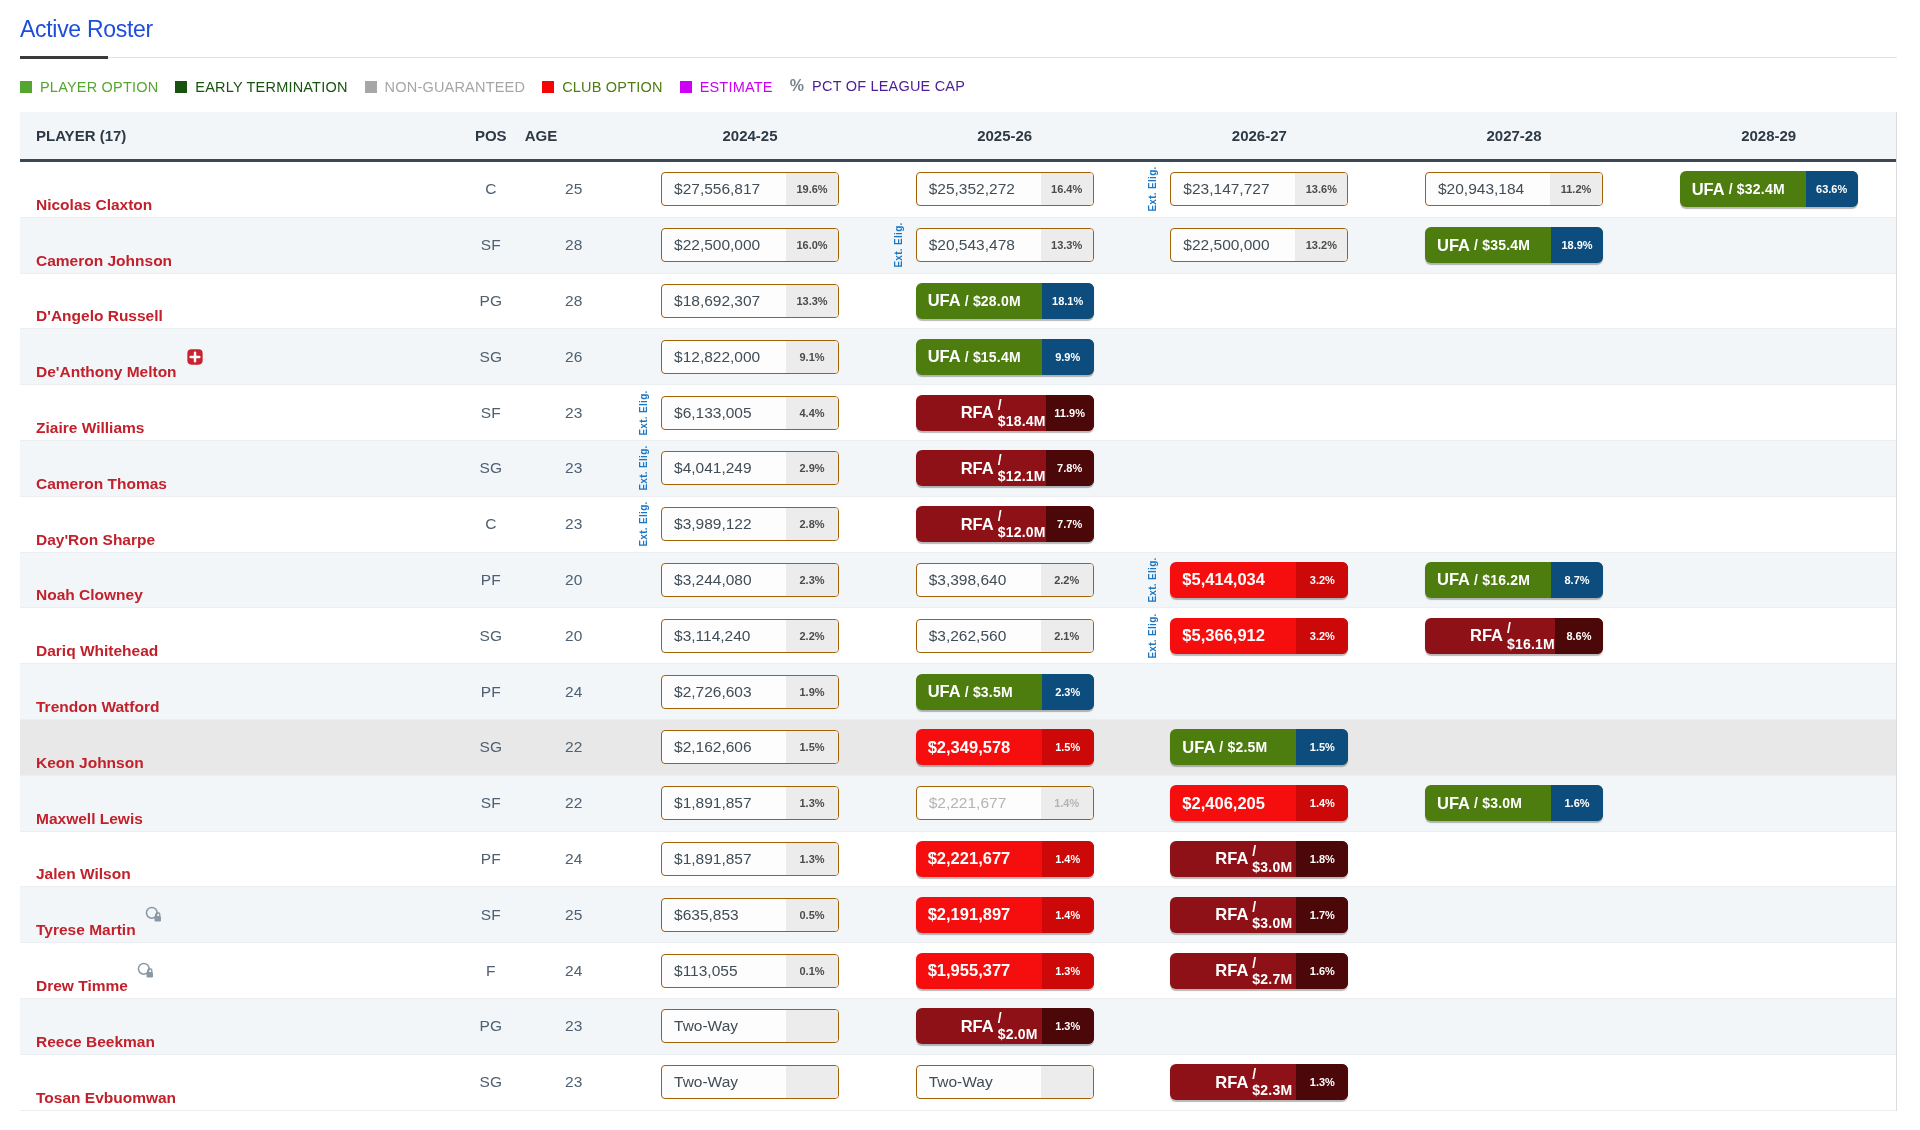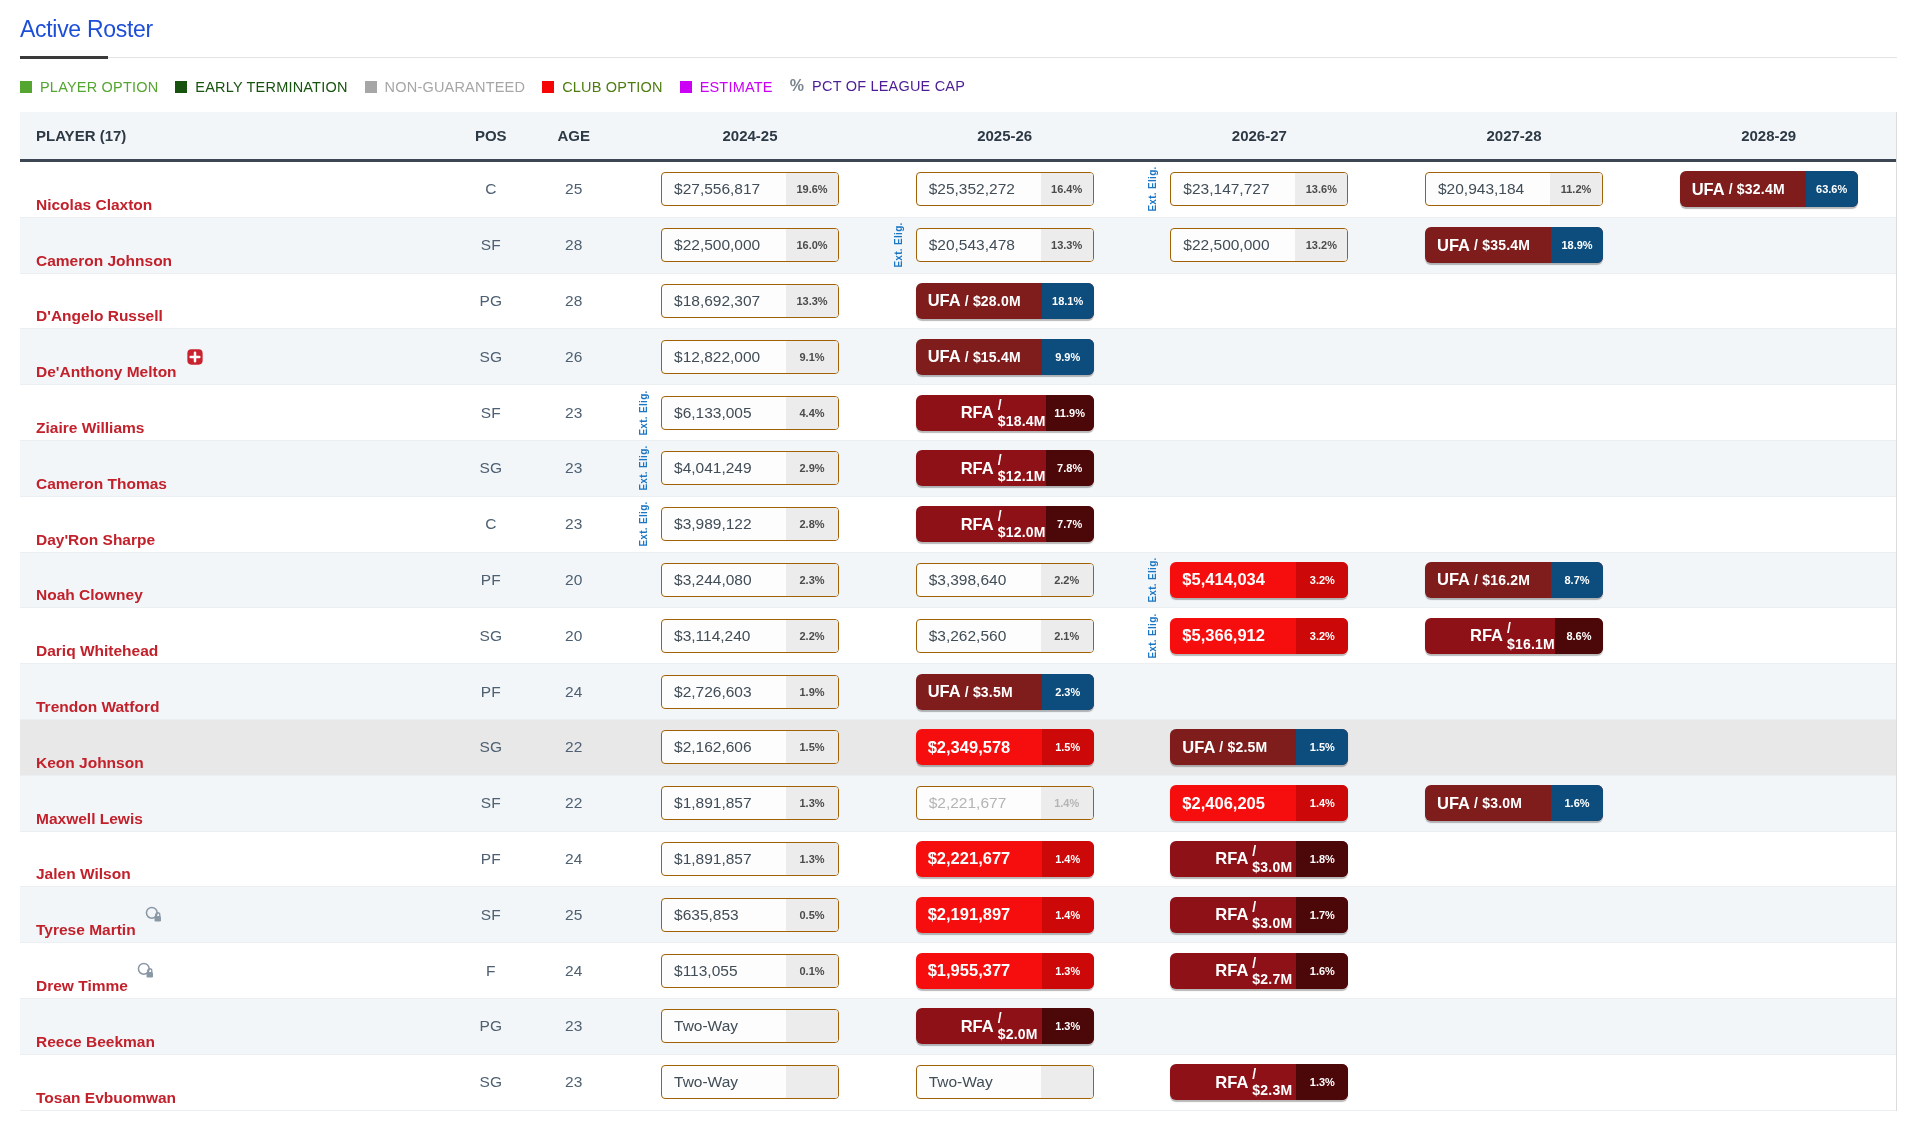--- a/index.html
+++ b/index.html
@@ -22,21 +22,21 @@
   .row { display:flex; align-items:center; height:55.8px; background:#fff; border-bottom:1px solid #eceff2; }
   .row.alt { background:#f2f6f9; }
   .row.hl { background:#e8e8e8 !important; }
 
   .col-name { width:437px; padding-left:16px; display:flex; align-items:center; gap:9px; }
   .col-pos  { width:68px;  text-align:center; color:#4e6071; font-size:15.5px; }
   .col-age  { width:98px;  text-align:center; color:#4e6071; font-size:15.5px; }
   .col-year { width:254.8px; display:flex; justify-content:center; align-items:center; }
   .h-name { width:437px; padding-left:16px; }
   .h-pos  { width:68px; text-align:center; }
-  .h-age  { width:98px; text-align:center; }
+  .h-age  { width:98px; }
   .h-year { width:254.8px; text-align:center; }
 
   .pname { color:#c2212b; font-weight:700; font-size:15.5px; cursor:pointer;margin-top:31px; }
   .name-icon { display:inline-flex; align-items:center; }
 
   .cellwrap { position:relative; }
   .ext { position:absolute; left:-23px; top:50%; transform:translateY(-50%) rotate(180deg);
          writing-mode:vertical-rl; font-size:10px; font-weight:700; color:#1b76c4; letter-spacing:.3px; white-space:nowrap; }
 
   .cellbox { width:178px; display:flex; align-items:stretch; overflow:hidden; }
@@ -47,21 +47,21 @@
   .cellbox.plain { height:34px; background:#fdfdfd; border:1px solid #a16207; border-radius:4px; }
   .cellbox.plain .main { font-size:15.5px; color:#414d57; }
   .cellbox.plain .pctseg { background:#ececec; color:#4b4b4b; }
   .cellbox.plain.muted .main { color:#b4b4b4; }
   .cellbox.plain.muted .pctseg { color:#b4b4b4; }
 
   .cellbox.club { height:36px; background:#f60d0d; border-radius:6px; box-shadow:0 2px 1px rgba(0,0,0,.28); }
   .cellbox.club .main { font-size:16.5px; font-weight:700; color:#fff; }
   .cellbox.club .pctseg { background:#cc0808; color:#fff; }
 
-  .cellbox.ufa { height:36px; background:#7f1d1d; border-radius:6px; box-shadow:0 2px 1px rgba(0,0,0,.28); }
+  .cellbox.ufa { height:36px; background:#4d7c0f; border-radius:6px; box-shadow:0 2px 1px rgba(0,0,0,.28); }
   .cellbox.ufa .pctseg { background:#0d4d7e; color:#fff; }
   .cellbox.rfa { height:36px; background:#8e1117; border-radius:6px; box-shadow:0 2px 1px rgba(0,0,0,.28);padding-left:33px; }
   .cellbox.rfa .pctseg { background:#4c0709; color:#fff; }
   .bpre { font-size:16.5px; font-weight:700; color:#fff; }
   .bamt { font-size:14px; font-weight:700; color:#fff; margin-left:4px; letter-spacing:.2px; }
   .bamt::before { content:"/ "; }
 
   .lock-svg, .inj-svg { display:block; }
 </style>
 </head>

